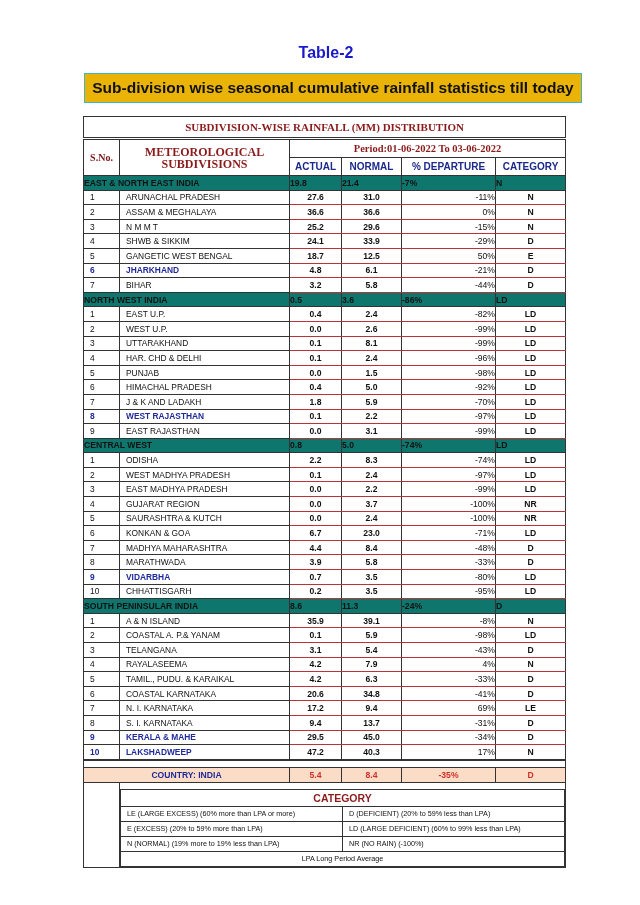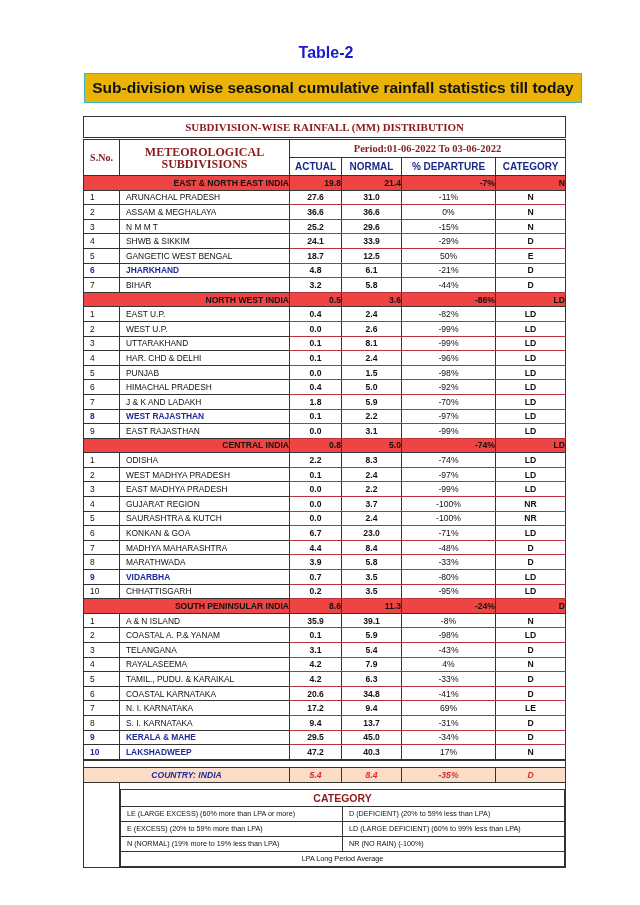--- a/index.html
+++ b/index.html
@@ -7,31 +7,31 @@
   .page-title { position:absolute; top:44px; left:0; width:640px; text-align:center; font-size:16px; font-weight:bold; color:#1a1acc;padding-left:6px; }
   .banner { position:absolute; top:73px; left:84px; width:498px; height:30px; background:#eab308; border:1px solid #3bb8c4; box-sizing:border-box; display:flex; align-items:center; justify-content:center; font-size:15.5px; font-weight:bold; color:#111; }
   .tbl-wrap { position:absolute; top:116px; left:83px; width:482px; }
   table { border-collapse:collapse; width:482px; table-layout:fixed; font-size:8.6px; }
   td, th { padding:0; height:13.6px; line-height:12px; border:1px solid #333; white-space:nowrap; overflow:hidden; }
   .t-title td { height:20px; text-align:center; font-family:"Liberation Serif", serif; font-weight:bold; font-size:11px; color:#8b1a1a; border-bottom:3px double #333; }
   .hdr-sno { font-family:"Liberation Serif", serif; font-weight:bold; font-size:10px; color:#7a1a1a; text-align:center; }
   .hdr-sub { font-family:"Liberation Serif", serif; font-weight:bold; font-size:12px; color:#8b1a1a; text-align:center; line-height:12px; }
   .hdr-period { font-family:"Liberation Serif", serif; font-weight:bold; font-size:10.5px; color:#8b1a1a; text-align:center; height:17px; }
   .hdr-col { font-weight:bold; font-size:10px; color:#1b2a8a; text-align:center; height:17px; }
-  .region td { background:#ef4444; font-weight:bold; text-align:right; }
+  .region td { background:#0f766e; font-weight:bold; text-align:left; }
   .region td.rname { color:#111; }
   td.sno { padding-left:6px; font-size:8.4px; }
   td.name { padding-left:6px; font-size:8.4px; }
   td.num { text-align:center; font-weight:bold; }
-  td.dep { text-align:center; }
+  td.dep { text-align:right; }
   td.cat { text-align:center; font-weight:bold; }
   tr.row td.num, tr.row td.dep, tr.row td.cat { border-bottom:1px solid #b8333a; }
   tr.blue td.sno, tr.blue td.name { color:#1f2a9a; font-weight:bold; }
   tr.spacer td { height:6px; border-left:1px solid #333; border-right:1px solid #333; border-top:2px solid #333; border-bottom:1px solid #333; }
-  tr.country td { background:#fbdcc6; height:14px; text-align:center; font-weight:bold;font-style:italic; }
+  tr.country td { background:#fbdcc6; height:14px; text-align:center; font-weight:bold; }
   tr.country td.cname { color:#1f2a9a; }
   tr.country td.cval { color:#d0302a; }
   .legend-cell { padding:0; border:1px solid #333; }
   .legend { width:100%; border-collapse:collapse; font-size:7.2px; }
   .legend td { border:1px solid #333; height:14px; padding-left:6px; }
   .legend .lg-title td { text-align:center; padding:0; font-family:"Liberation Sans", sans-serif; font-weight:bold; font-size:10.5px; color:#8b1a1a; height:16px; }
   .legend .lg-foot td { text-align:center; padding:0; font-size:7.2px; }
   .legend-left { border:1px solid #333; }
 </style>
 </head>
@@ -204,21 +204,21 @@
         </tr>
         <tr class="row">
           <td class="sno">9</td>
           <td class="name">EAST RAJASTHAN</td>
           <td class="num">0.0</td>
           <td class="num">3.1</td>
           <td class="dep">-99%</td>
           <td class="cat">LD</td>
         </tr>
         <tr class="region">
-          <td class="rname" colspan="2">CENTRAL INDIA</td>
+          <td class="rname" colspan="2">CENTRAL WEST</td>
           <td>0.8</td>
           <td>5.0</td>
           <td>-74%</td>
           <td>LD</td>
         </tr>
         <tr class="row">
           <td class="sno">1</td>
           <td class="name">ODISHA</td>
           <td class="num">2.2</td>
           <td class="num">8.3</td>

